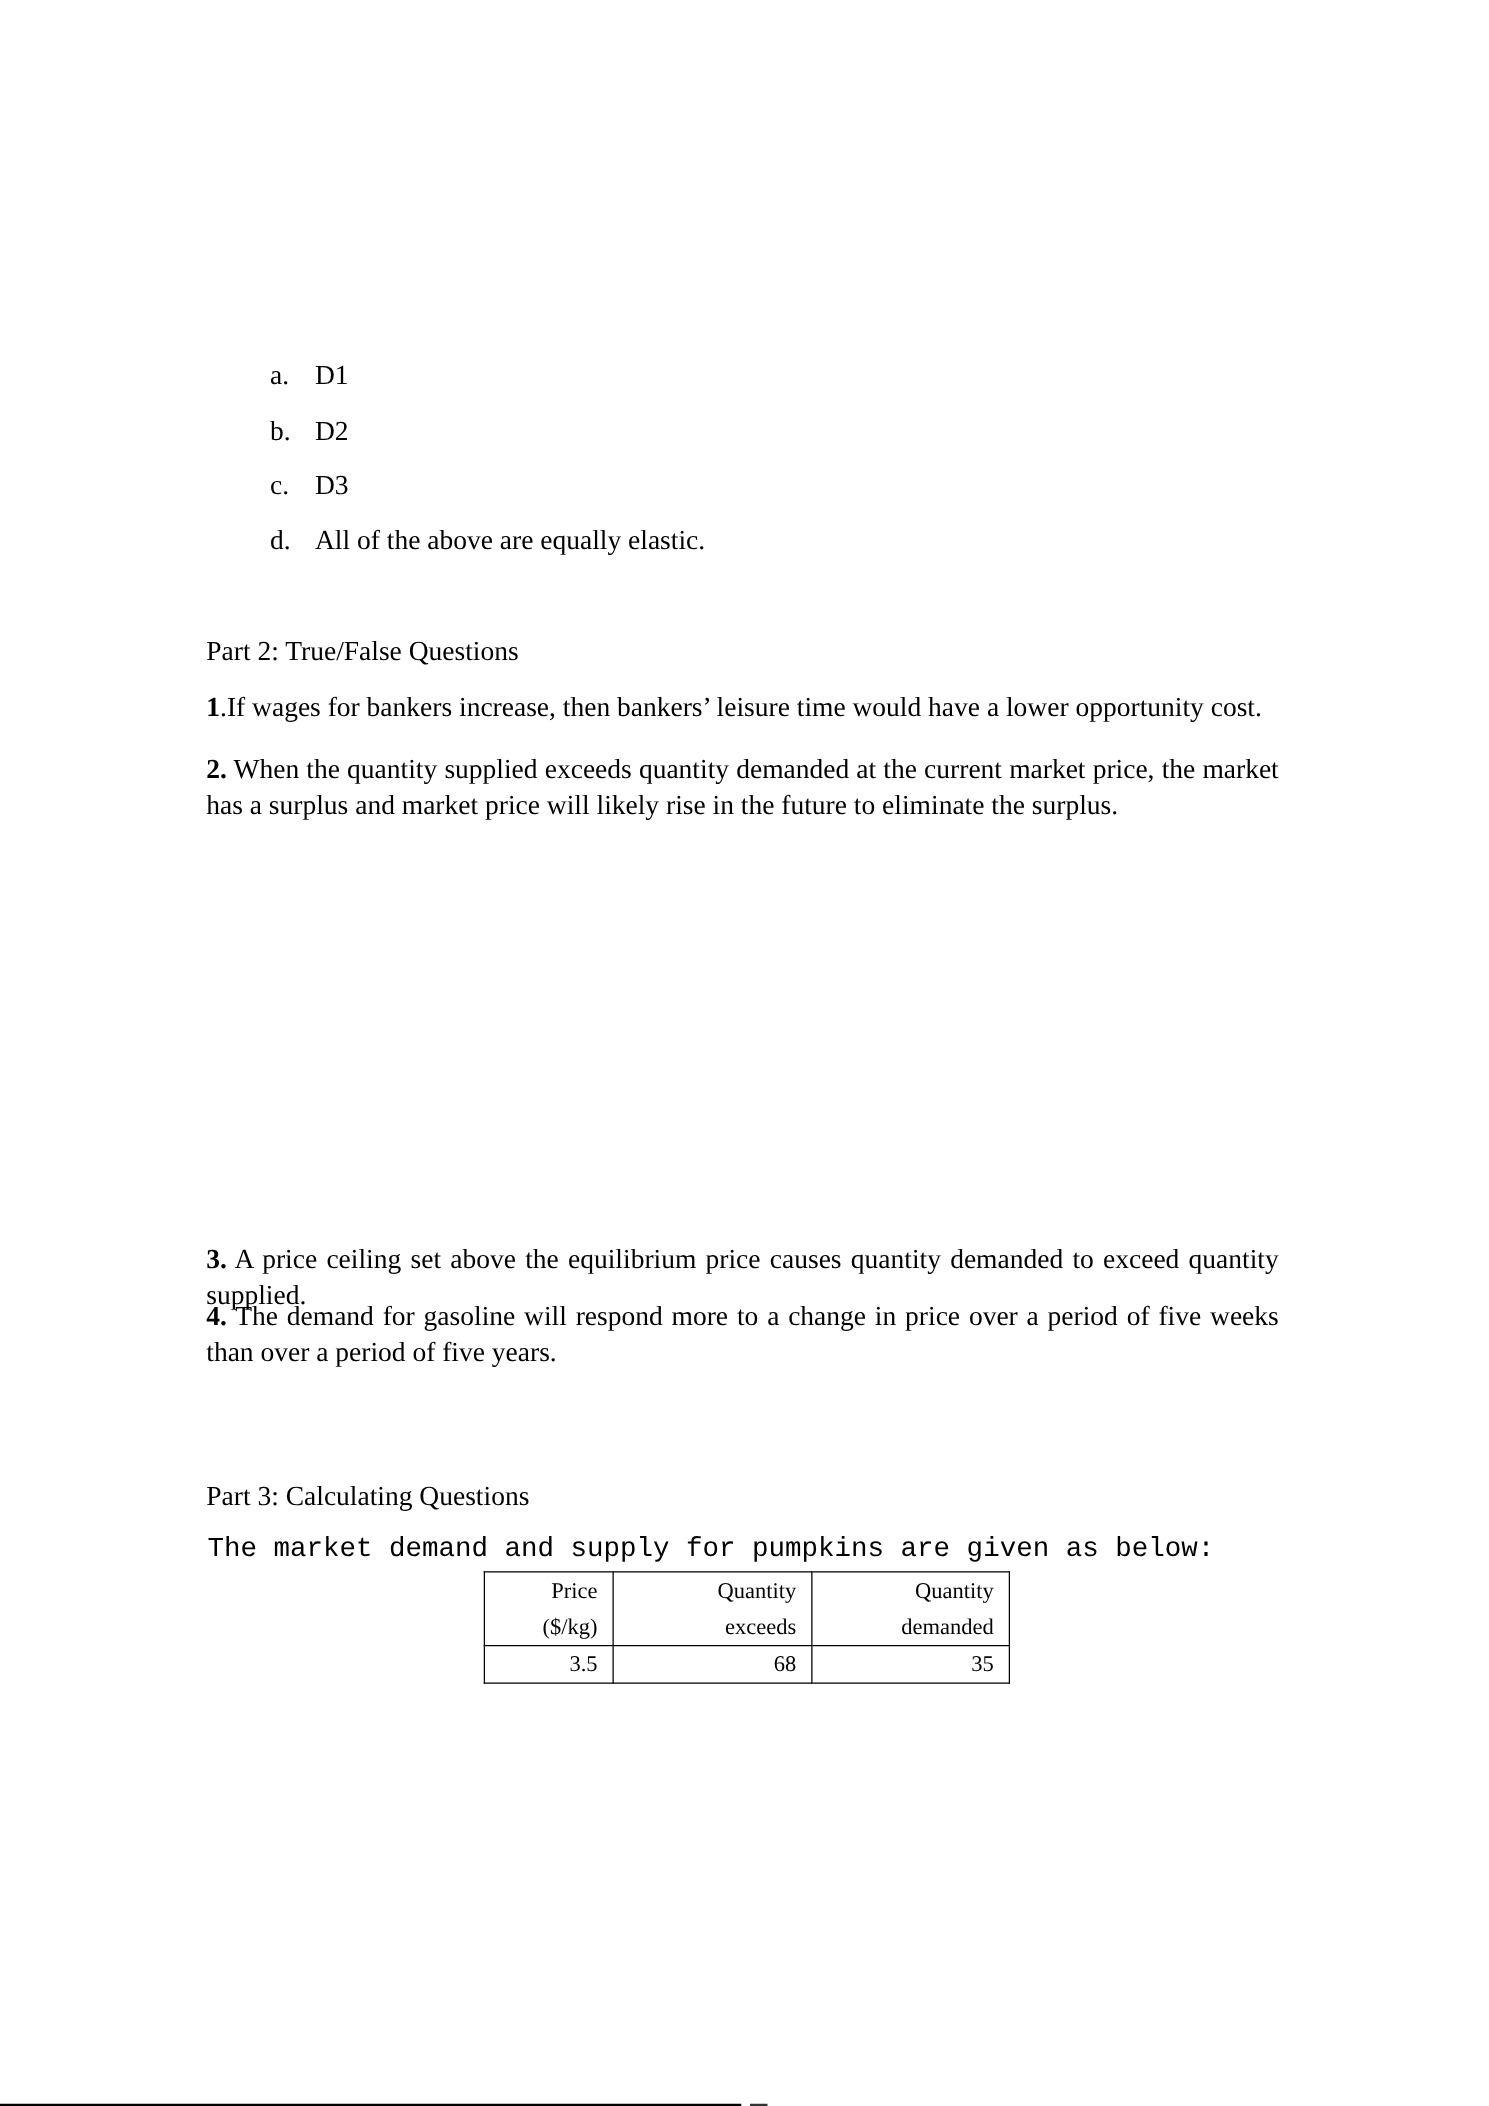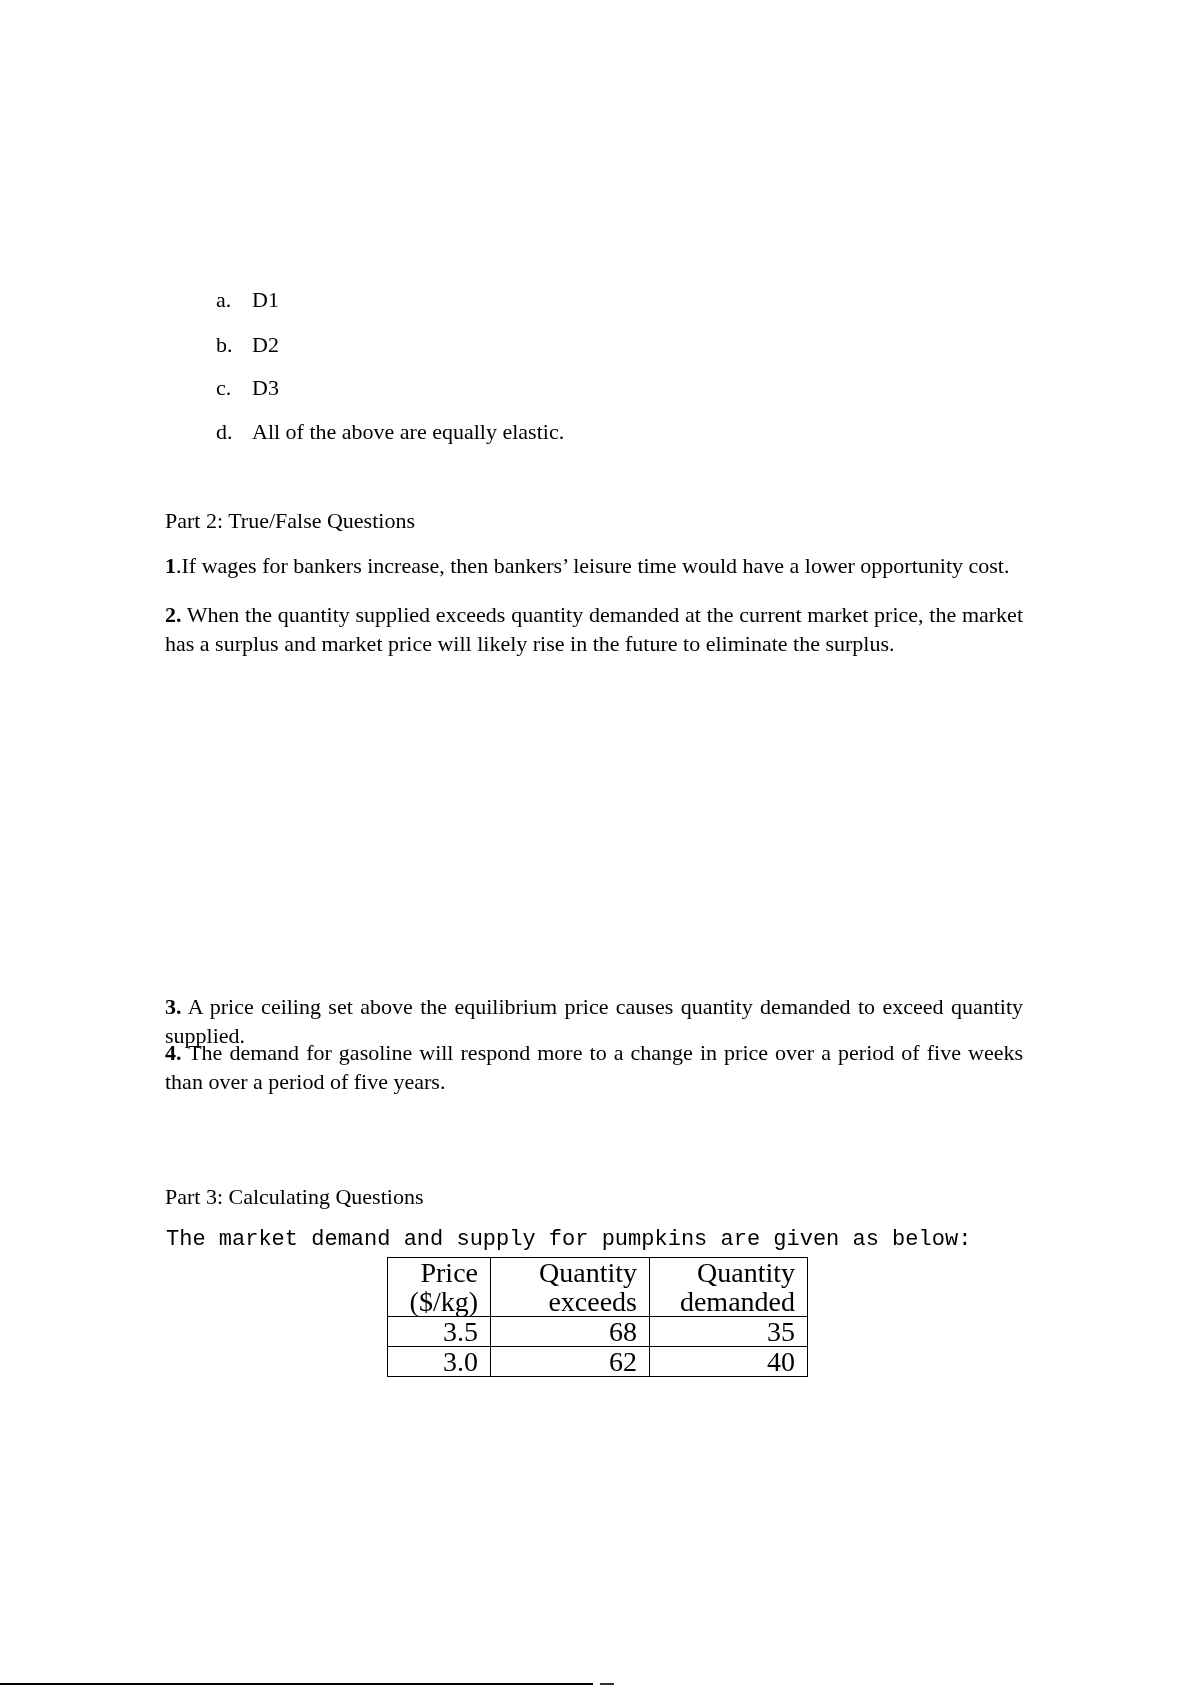--- a/index.html
+++ b/index.html
@@ -4,21 +4,21 @@
 <style>
   html, body { margin: 0; padding: 0; background: #ffffff; }
   body { width: 1191px; height: 1685px; position: relative; overflow: hidden;
          font-family: "Liberation Serif", "DejaVu Serif", serif; color: #000; font-size: 22px; }
   .opt { position: absolute; left: 216px; white-space: nowrap; line-height: 26px; }
   .opt .letter { display: inline-block; width: 36px; }
   .heading { position: absolute; left: 165px; font-weight: normal; line-height: 26px; white-space: nowrap; }
   .para { position: absolute; left: 165px; width: 858px; text-align: justify; line-height: 29px; }
   .para b { font-weight: bold; }
   .intro { position: absolute; left: 166px; line-height: 26px; white-space: nowrap; font-family: Liberation Mono, monospace; }
-  table.data { position: absolute; left: 387px; top: 1257px; border-collapse: collapse; font-size: 28px; }
+  table.data { position: absolute; left: 387px; top: 1257px; border-collapse: collapse; font-size: 18px; }
   table.data td, table.data th { border: 1.5px solid #000; text-align: right; font-weight: normal;
        padding: 0 12px 0 6px; line-height: 29px; height: 29px; }
   table.data th { line-height: 29px; }
   table.data .c1 { width: 84px; }
   table.data .c2 { width: 140px; }
   table.data .c3 { width: 139px; }
   .rule { position: absolute; left: 0; top: 1683px; width: 593px; height: 2px; background: #000; }
   .rule-frag { position: absolute; left: 600px; top: 1683px; width: 14px; height: 2px; background: #333; }
 </style>
 </head>
@@ -71,22 +71,17 @@
         <span>demanded</span>
       </th>
     </tr>
   </thead>
   <tbody>
     <tr>
       <td>3.5</td>
       <td>68</td>
       <td>35</td>
     </tr>
-    <tr>
-      <td>3.0</td>
-      <td>62</td>
-      <td>40</td>
-    </tr>
   </tbody>
 </table>
 
 <div class="rule"></div>
 <div class="rule-frag"></div>
 
 </body></html>

